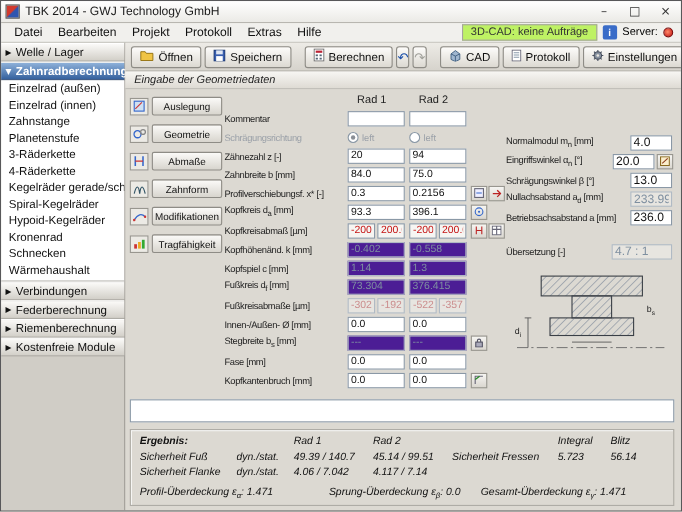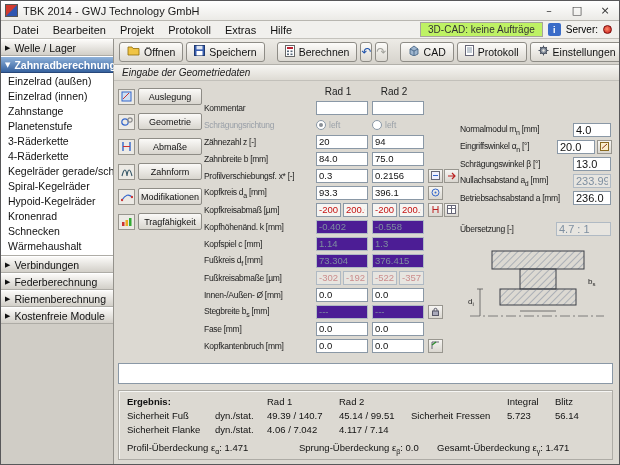--- a/index.html
+++ b/index.html
@@ -83,21 +83,21 @@
   .rspacer1 { height:36px; } .rspacer2 { height:14px; }
   .rrow { display:flex; align-items:center; height:15px; margin-bottom:2px; }
   .rlab { flex:1; min-width:0; font-size:8.5px; letter-spacing:-0.3px; color:#222; white-space:nowrap; overflow:hidden; }
   .rin { width:38px; height:14px; flex-shrink:0; border:1px solid #8a98a6; background:#fff; color:#111; font-size:11px; padding:0 2px; font-family:inherit; margin-right:2px; }
   .rin.ro { background:#e7e5e0; color:#7e8fa0; border-color:#b0bac4; }
   .rin.wide { width:55px; }
   .drawing { margin-top:10px; display:flex; justify-content:center; }
 
   
   .comment-box { height:30px; margin:5px 2px 0 2px; background:#fff; border:1px solid #8a98a6; }
-  .results { margin:6px 2px 2px 2px; border:1px solid #aeaca6; box-shadow:inset 1px 1px 0 rgba(255,255,255,.75); background:#dcd9d2; padding:5px 8px 4px 8px; font-size:9.5px; color:#111; }
+  .results { margin:6px 2px 2px 2px; border:1px solid #aeaca6; box-shadow:inset 1px 1px 0 rgba(255,255,255,.75); background:#dcd9d2; padding:5px 8px 4px 8px; font-size:9.5px; color:#111;font-style:italic; }
   .rgrid { display:grid; grid-template-columns:88px 52px 72px 72px 96px 48px 1fr; row-gap:3px; }
   .rgrid .bold { font-weight:bold; }
   .overlaps { display:flex; margin-top:7px; }
   .ov { white-space:nowrap; } .ov1 { width:172px; } .ov2 { width:138px; }
 </style>
 </head>
 <body>
 
 <div class="window">
 

